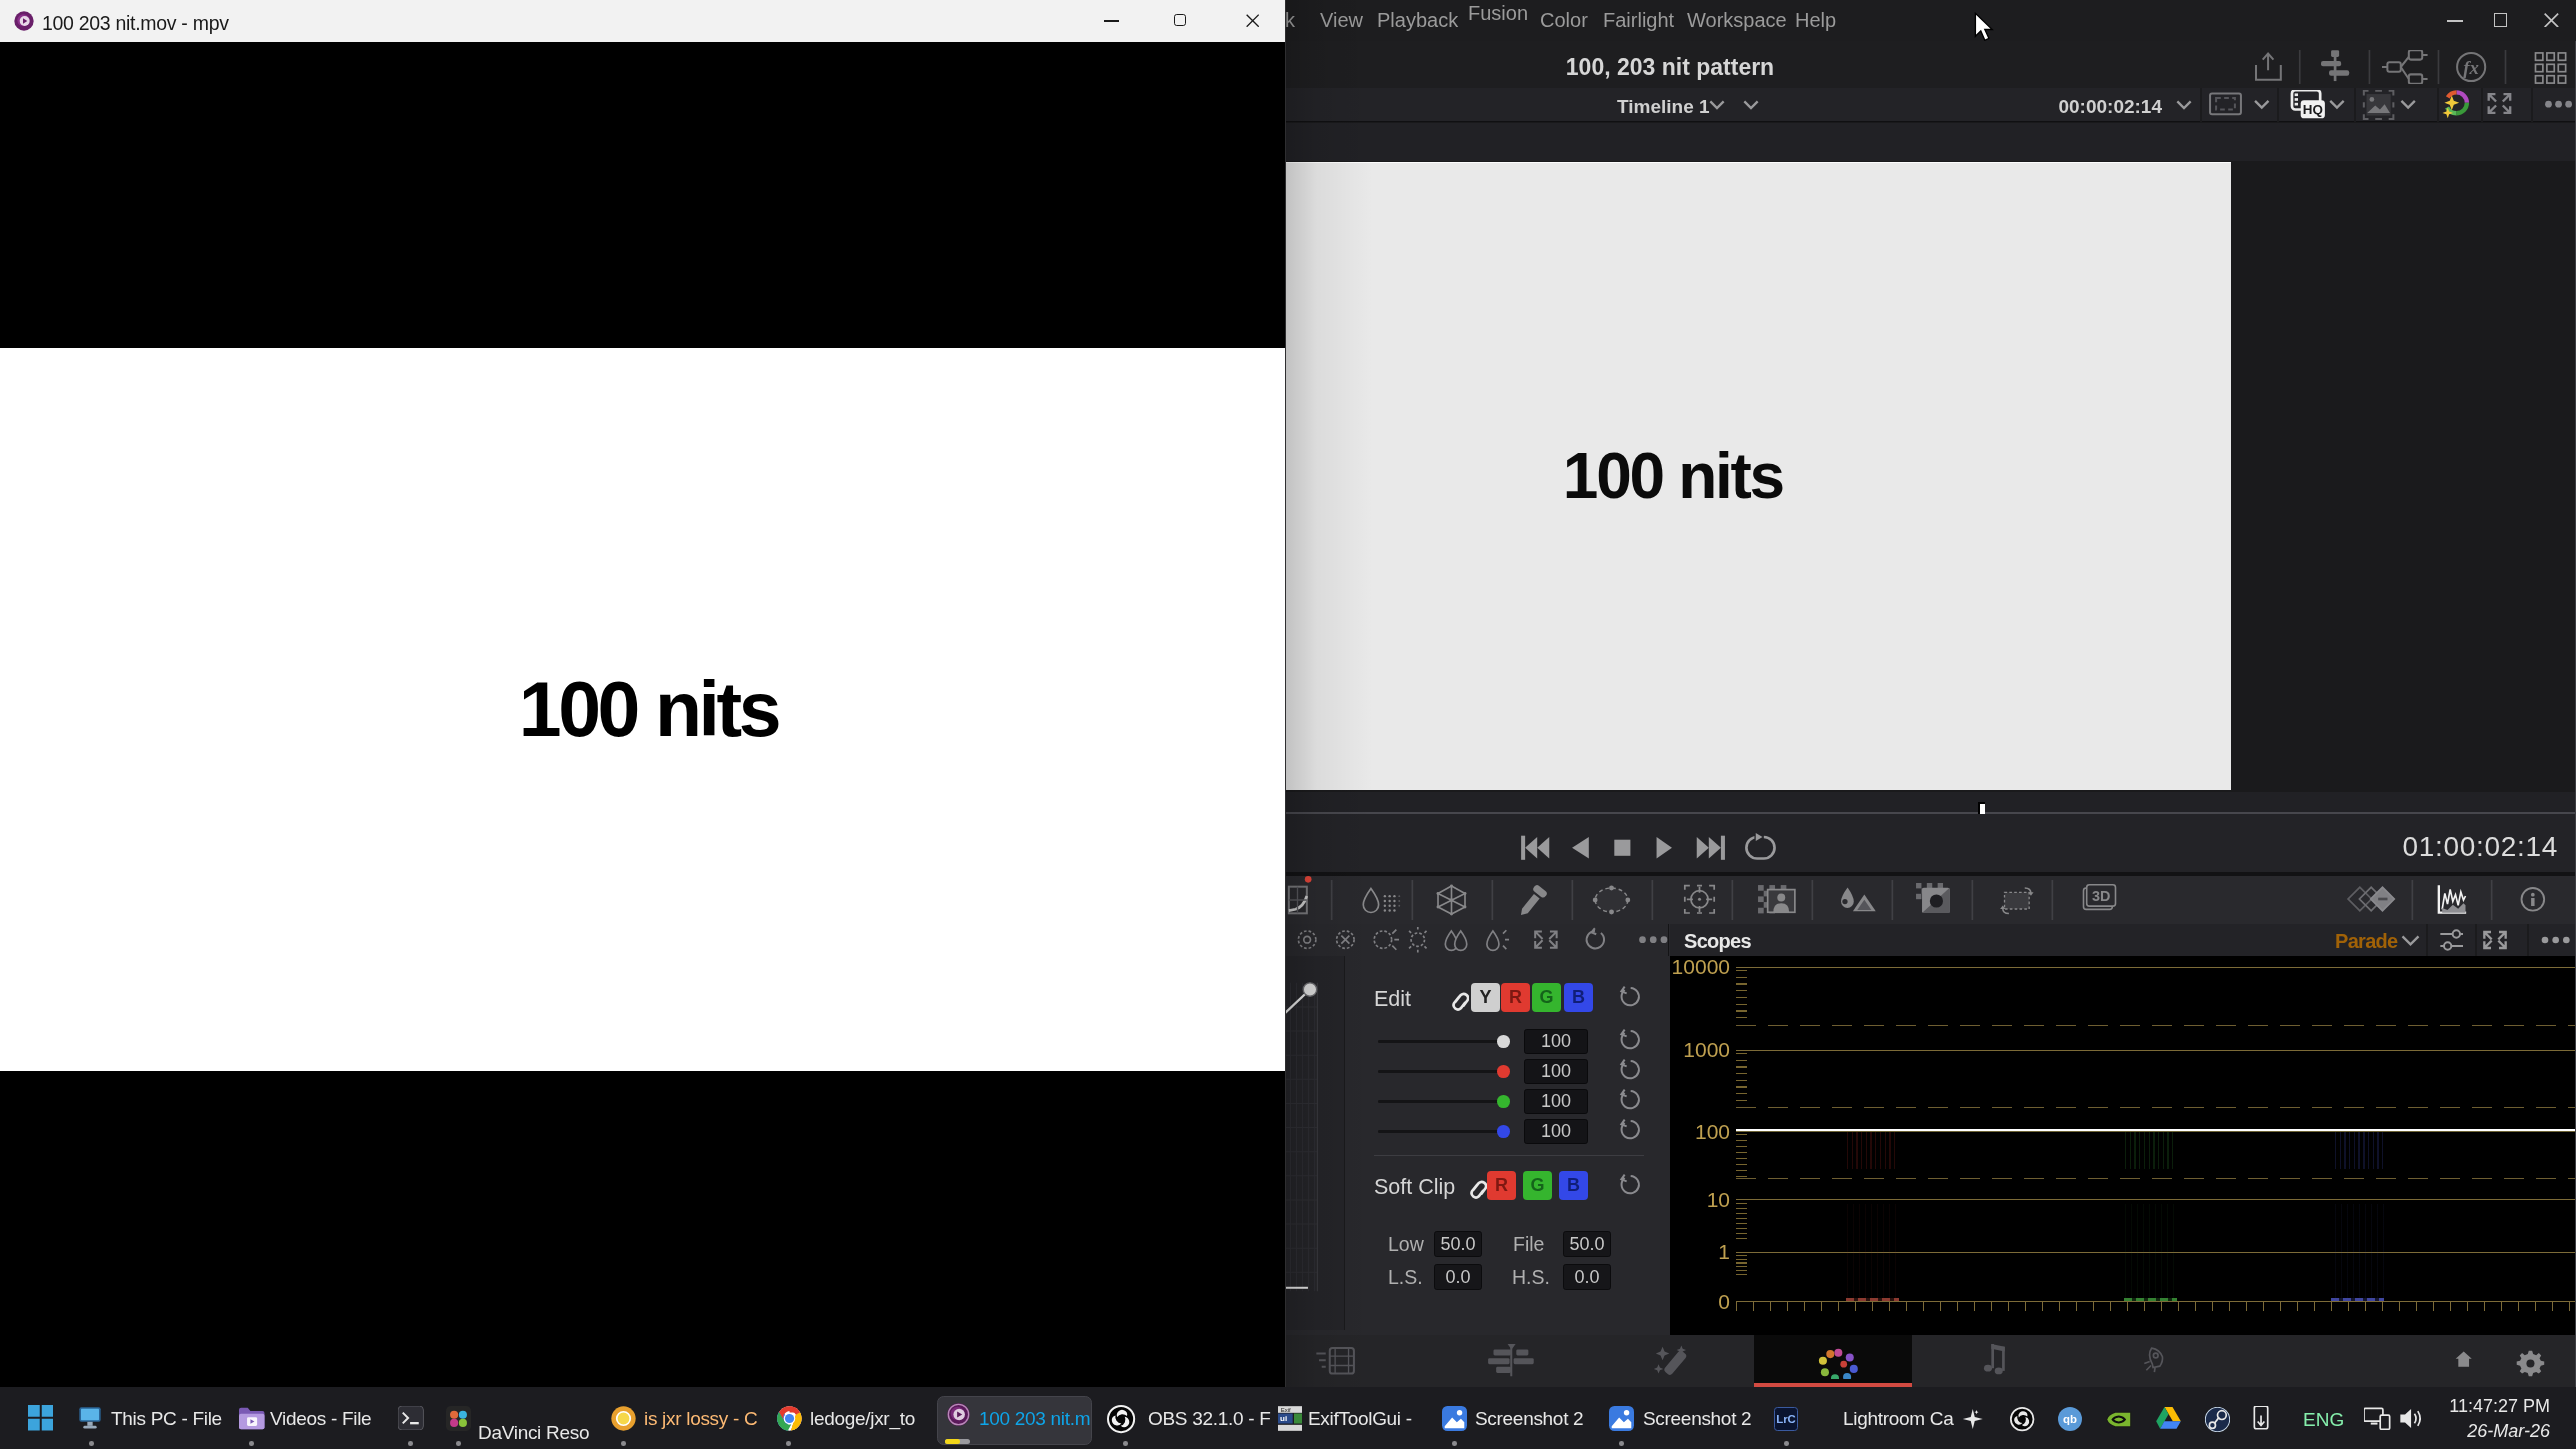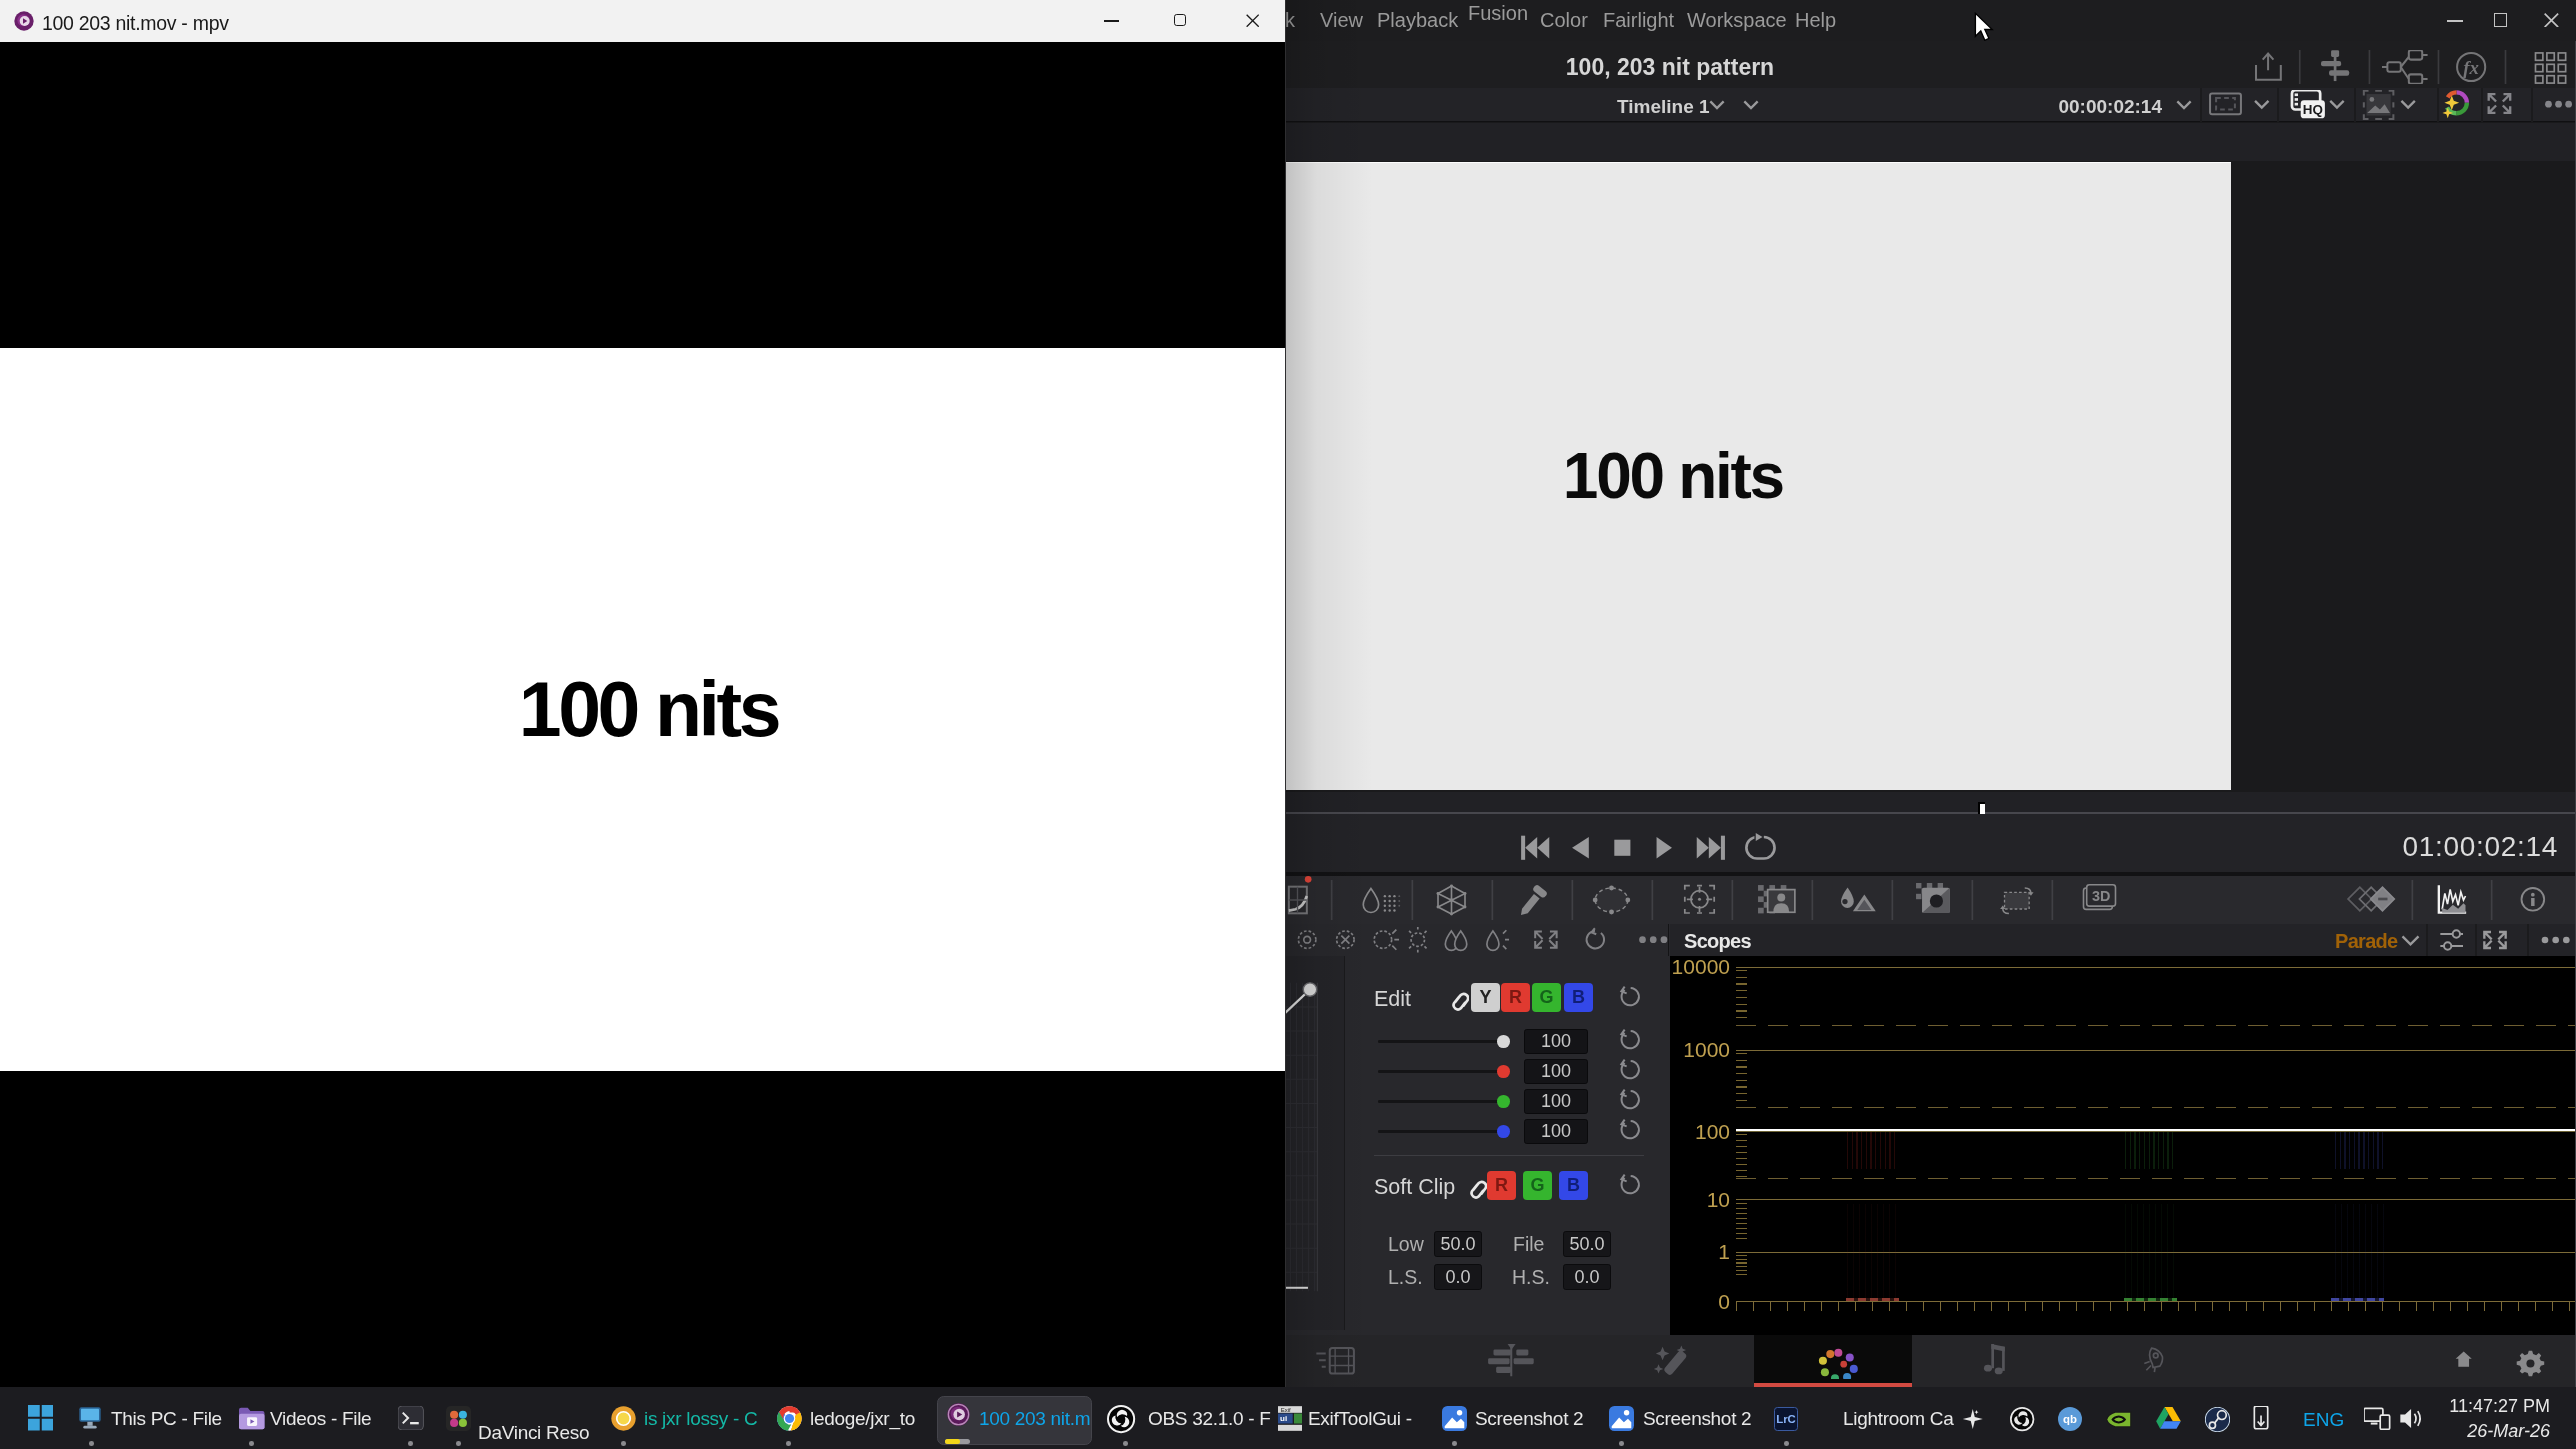--- a/index.html
+++ b/index.html
@@ -646,21 +646,21 @@
     <circle cx="25" cy="25" r="6" fill="#8ac43a"></circle>
   </svg>
   <div class="abs" style="left:478px;top:35px;color:#e8e8e8;font-size:19px;letter-spacing:-0.3px;">DaVinci Reso</div>
   <div class="abs" style="left:456px;top:54px;width:4.7px;height:4.7px;border-radius:50%;background:#8a8a8e;"></div>
 
   <svg class="abs" style="left:611px;top:19px;" width="25" height="25" viewBox="0 0 37 37">
     <circle cx="18.5" cy="18.5" r="18" fill="#e8a02e"></circle>
     <circle cx="18.5" cy="18.5" r="10" fill="#f6d84a"></circle>
     <circle cx="18.5" cy="18.5" r="10" fill="none" stroke="#fff" stroke-width="2.5"></circle>
   </svg>
-  <div class="abs" style="left:644px;top:21px;color:#14b8a6;font-size:19px;letter-spacing:-0.3px;">is jxr lossy - C</div>
+  <div class="abs" style="left:644px;top:21px;color:#fdba74;font-size:19px;letter-spacing:-0.3px;">is jxr lossy - C</div>
   <div class="abs" style="left:621px;top:54px;width:4.7px;height:4.7px;border-radius:50%;background:#8a8a8e;"></div>
 
   <svg class="abs" style="left:777px;top:19px;" width="25" height="25" viewBox="0 0 37 37">
     <circle cx="18.5" cy="18.5" r="18" fill="#fff"></circle>
     <path d="M18.5 0.5 A 18 18 0 0 1 34 9.5 L18.5 9.5 Z M34 9.5 A 18 18 0 0 1 21 36 L28 13 Z" fill="#e33b2e"></path>
     <path d="M34.2 10 A 18 18 0 0 1 21 36 L28.5 13 Z" fill="#f7c617"></path>
     <path d="M16 36.4 A 18 18 0 0 1 2.8 9 L10 9 L16 21 Z" fill="#4285f4"></path>
     <path d="M2.9 9.2 L10.5 22 L16.5 36.3 A 18 18 0 0 1 2.9 9.2 Z" fill="#34a853"></path>
     <path d="M18.5 0.5 A 18 18 0 0 0 3 9.3 L10.3 21.6 A 9 9 0 0 1 28 13 L34 9.5 A 18 18 0 0 0 18.5 0.5 Z" fill="#e33b2e"></path>
     <path d="M3 9.3 A 18 18 0 0 0 16.2 36.4 L21.2 27 A 9 9 0 0 1 10.3 21.8 Z" fill="#34a853"></path>
@@ -750,21 +750,21 @@
   <svg class="abs" style="left:2205px;top:19.5px;" width="25" height="25" viewBox="0 0 37 37">
     <circle cx="18.5" cy="18.5" r="18" fill="#1a2a4a" stroke="#c8d8e8" stroke-width="1.5"></circle>
     <circle cx="25" cy="12" r="6.5" fill="none" stroke="#e8e8e8" stroke-width="2.5"></circle>
     <circle cx="11" cy="27" r="4.5" fill="none" stroke="#e8e8e8" stroke-width="2.5"></circle>
     <path d="M14 24 L21 15" stroke="#e8e8e8" stroke-width="2.5"></path>
   </svg>
   <svg class="abs" style="left:2253px;top:19px;" width="17.4" height="25.5" viewBox="0 0 26 38">
     <rect x="2" y="0" width="20" height="34" rx="3" fill="none" stroke="#e8e8e8" stroke-width="2.5"></rect>
     <path d="M12 14 L12 28 M7 23 L12 29 L17 23" stroke="#e8e8e8" stroke-width="2.5" fill="none"></path>
   </svg>
-  <div class="abs" style="left:2303px;top:21.5px;color:#0ea5e9;font-size:19px;">ENG</div>
+  <div class="abs" style="left:2303px;top:21.5px;color:#86efac;font-size:19px;">ENG</div>
   <svg class="abs" style="left:2364px;top:20px;" width="27" height="23" viewBox="0 0 40 34">
     <rect x="0" y="2" width="28" height="19" rx="2" fill="none" stroke="#e8e8e8" stroke-width="2.5"></rect>
     <rect x="10" y="23" width="10" height="3" fill="#e8e8e8"></rect>
     <rect x="24" y="12" width="14" height="21" rx="2" fill="#1c1c20" stroke="#e8e8e8" stroke-width="2.5"></rect>
   </svg>
   <svg class="abs" style="left:2399px;top:20px;" width="25.5" height="23" viewBox="0 0 38 34">
     <path d="M2 11 L9 11 L18 3 L18 31 L9 23 L2 23 Z" fill="#e8e8e8"></path>
     <path d="M23 10 Q28 17 23 24 M28 6 Q35 17 28 28" stroke="#e8e8e8" stroke-width="2.5" fill="none"></path>
   </svg>
 

